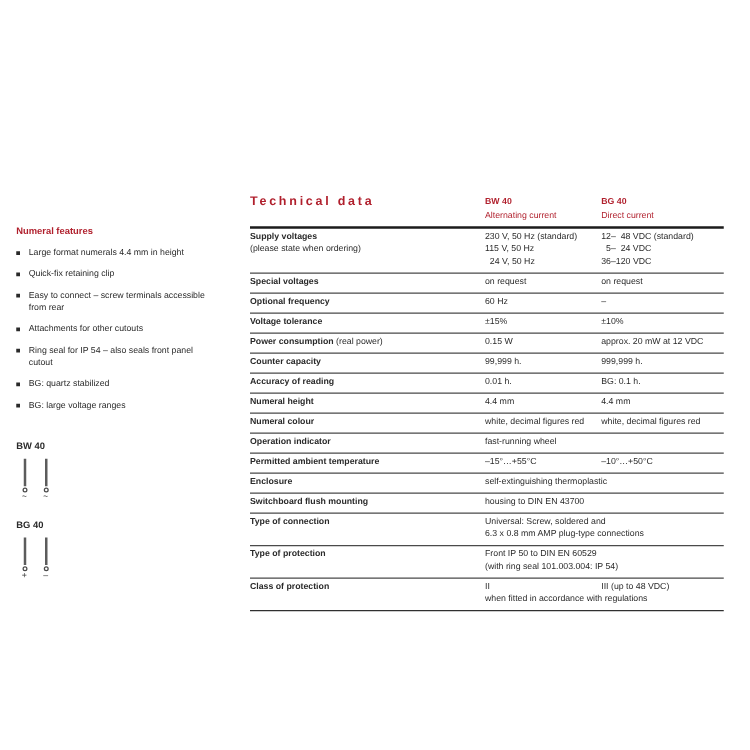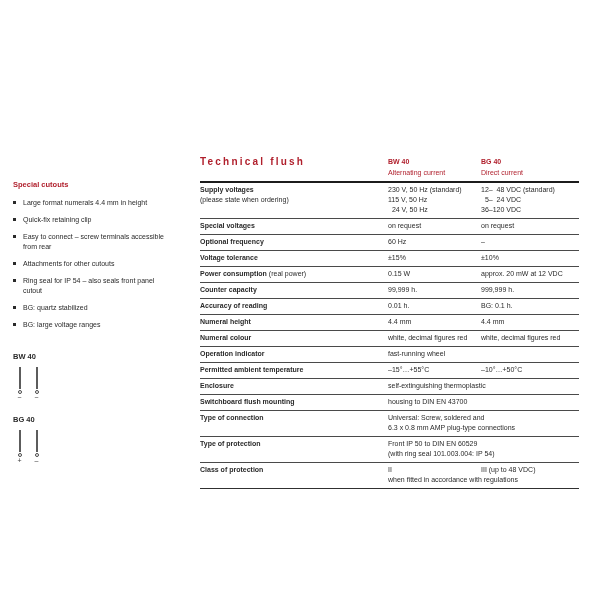--- a/index.html
+++ b/index.html
@@ -40,21 +40,21 @@
   .cell { white-space:pre; }
   .span2 { grid-column:2/4; white-space:pre; }
   .note2 { grid-column:2/4; white-space:pre; }
 
   .red { color:#b01f2c; }
 </style>
 </head>
 <body>
 
 <aside class="sidebar">
-  <div class="sb-title red">Special cutouts</div>
+  <div class="sb-title red">Numeral features</div>
 
   <div class="sb-item">
     <span class="bullet"></span>
     <span>Large format numerals 4.4 mm in height</span>
   </div>
   <div class="sb-item">
     <span class="bullet"></span>
     <span>Quick-fix retaining clip</span>
   </div>
   <div class="sb-item">
@@ -107,21 +107,21 @@
         <div class="term-circle"></div>
         <div class="term-mark">–</div>
       </div>
     </div>
   </div>
 </aside>
 
 <main class="main">
 
   <div class="thead">
-    <div class="t-title red">Technical flush</div>
+    <div class="t-title red">Technical data</div>
     <div class="col-head red">
       <div class="model">BW 40</div>
       <div>Alternating current</div>
     </div>
     <div class="col-head red">
       <div class="model">BG 40</div>
       <div>Direct current</div>
     </div>
   </div>
 

